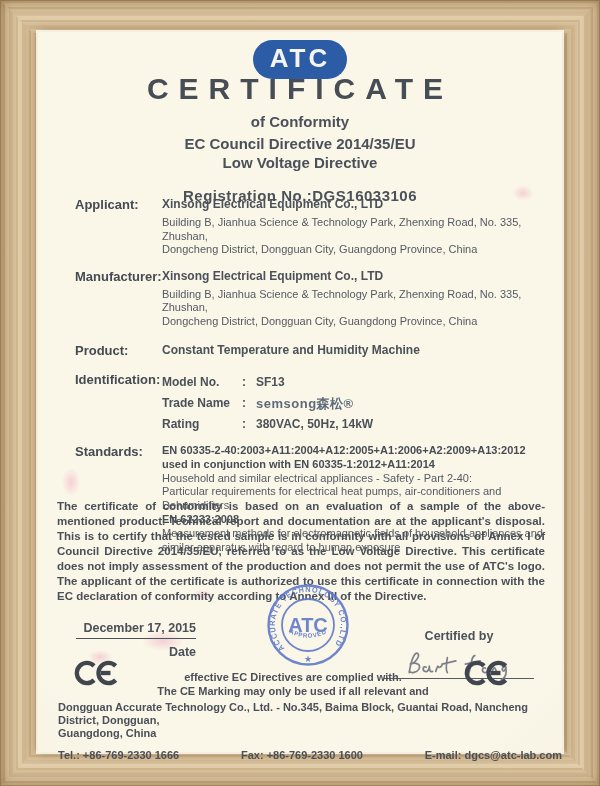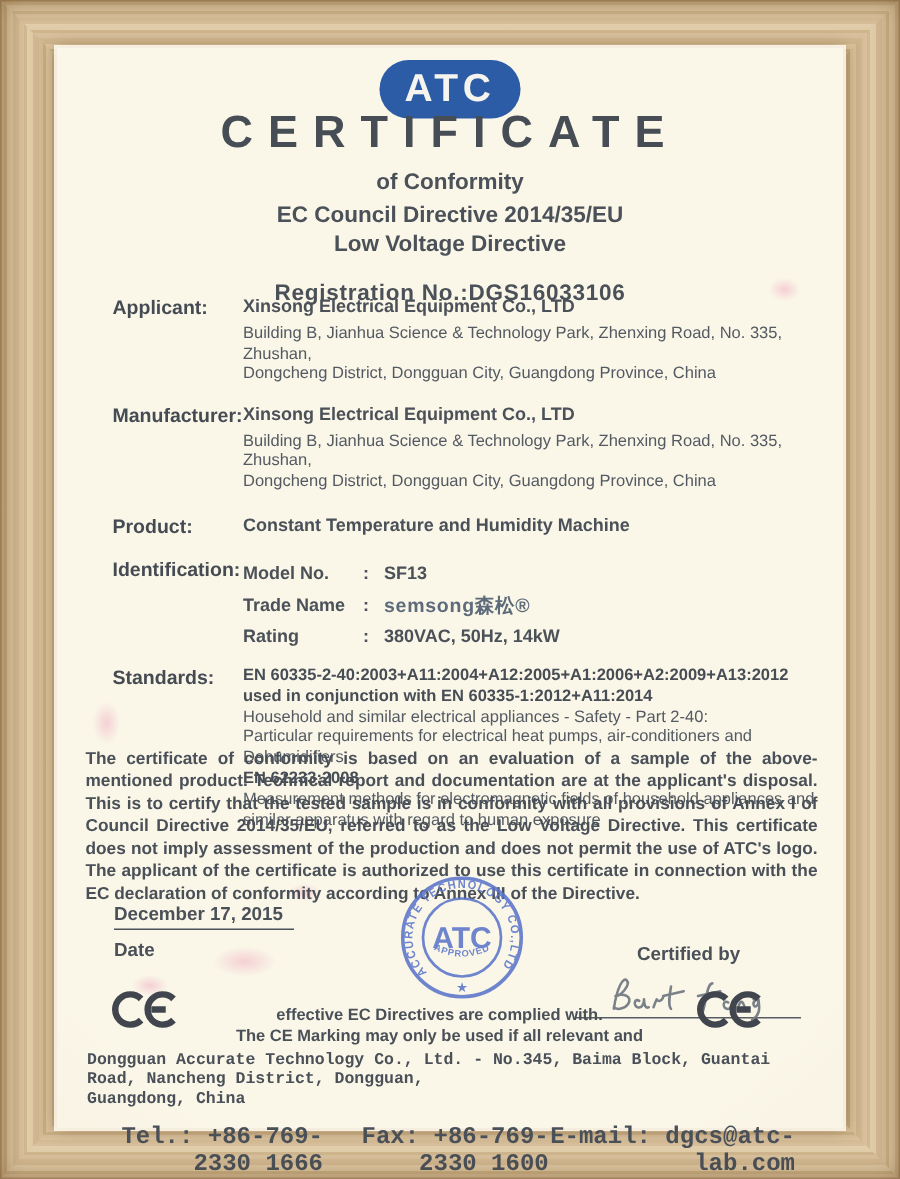--- a/index.html
+++ b/index.html
@@ -73,37 +73,37 @@
 
   
   .declaration {
     position:absolute; top:467px; left:19px; width:488px;
     font-size:11.5px; font-weight:bold; line-height:15px;
     text-align:justify; color:#4a5058;
   }
 
   
   .signoff { position:absolute; top:552px; left:0; right:0; height:110px; }
-  .date-group { position:absolute; left:38px; top:18px; width:120px; text-align:left; }
+  .date-group { position:absolute; left:38px; top:37px; width:120px; text-align:right; }
   .date-value { font-size:12.5px; font-weight:bold; padding-bottom:3px; border-bottom:1.5px solid #4b5159; }
   .date-label { margin-top:6px; font-size:12.5px; font-weight:bold; }
   .certified-group { position:absolute; right:28px; top:4px; width:150px; text-align:center;margin-top:41px; }
   .certified-label { font-size:12.5px; font-weight:bold; }
   .sig-svg { display:block; margin:2px auto 0 auto; }
   .sig-line { border-bottom:1.2px solid #565c64; margin-top:-3px; }
   .stamp { position:absolute; left:227px; top:-2px; opacity:.88; }
 
   
   .ce-row { position:absolute; top:626px; left:36px; right:50px; display:flex; align-items:flex-start; }
   .ce-note { flex:1; margin-top:13px; text-align:center; font-size:11px; font-weight:bold; line-height:13.5px; color:#4a5058; }
 
   
-  .footer { position:absolute; top:669px; left:20px; right:32px;font-family:Liberation Mono, monospace; }
+  .footer { position:absolute; top:669px; left:20px; right:0; }
   .footer-addr { font-size:11px; font-weight:bold; line-height:13px; color:#4a5058; }
-  .tel-row { display:flex; justify-content:space-between; margin-top:9px; font-size:16px; font-weight:bold; color:#4a5058;text-align:right; }
+  .tel-row { display:flex; justify-content:space-between; margin-top:9px; font-size:11px; font-weight:bold; color:#4a5058;text-align:right; }
 </style>
 </head>
 <body>
 
 <div class="scene">
   <div class="frame-piece frame-top"></div>
   <div class="frame-piece frame-bottom"></div>
   <div class="frame-piece frame-left"></div>
   <div class="frame-piece frame-right"></div>
 

